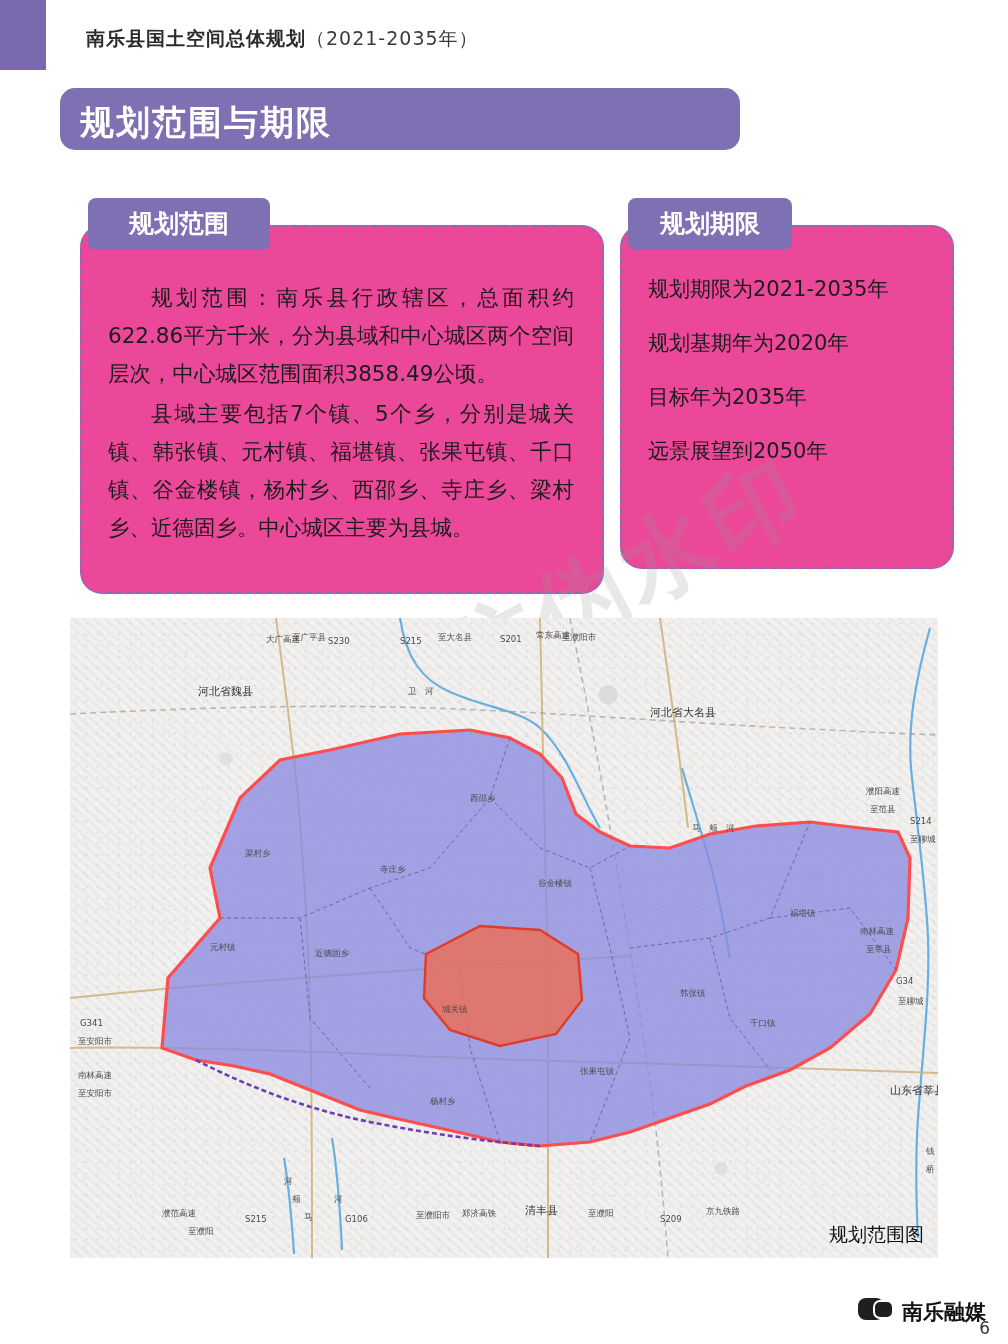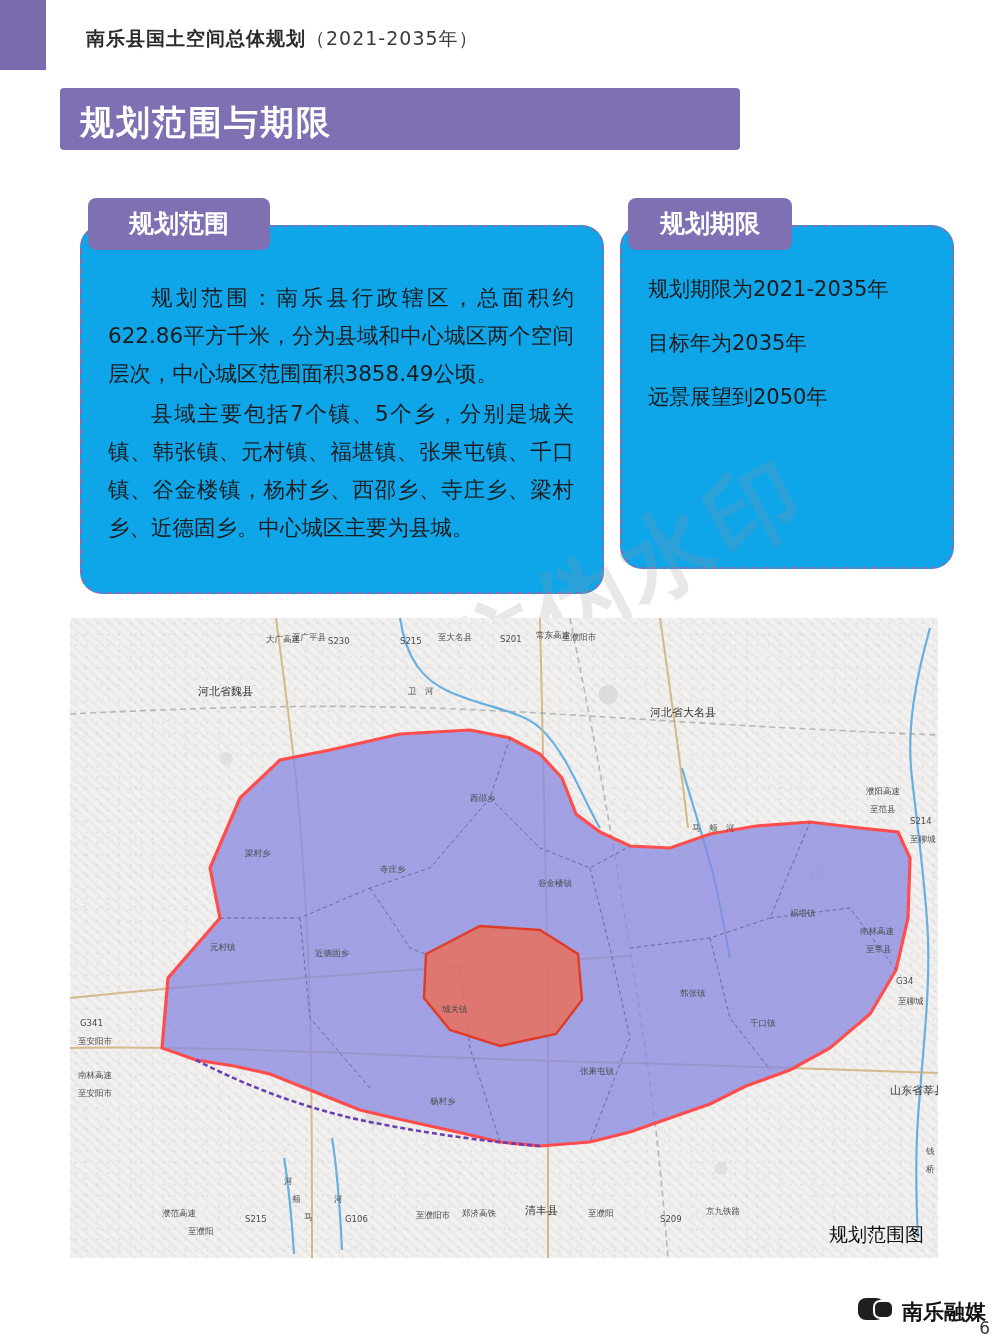--- a/index.html
+++ b/index.html
@@ -18,29 +18,29 @@
     background:#7a6aad;
   }
   .header-title{
     position:absolute;left:86px;top:26px;
     font-size:19px;font-weight:bold;color:#2b2b2b;letter-spacing:1px;
   }
   .header-title .years{font-weight:normal;color:#3a3a3a;}
   
   .section-banner{
     position:absolute;left:60px;top:88px;width:680px;height:62px;
-    background:#7f70b3;border-radius:4px;
+    background:#7f70b3;border-radius:15px;
   }
   .section-banner span{
     position:absolute;left:20px;top:12px;
     font-size:34px;font-weight:bold;color:#ffffff;letter-spacing:2px;
   }
   
   .card{
-    position:absolute;border:2px dashed #7f70b3;border-radius:22px;background:#0ea5e9;
+    position:absolute;border:2px dashed #7f70b3;border-radius:22px;background:#ec4899;
   }
   .card-tab{
     position:absolute;background:#7f70b3;border-radius:8px;
     color:#fff;font-weight:bold;text-align:center;
   }
   #card-left{left:80px;top:225px;width:520px;height:365px;}
   #tab-left{left:88px;top:198px;width:182px;height:52px;font-size:25px;line-height:52px;}
   #card-right{left:620px;top:225px;width:330px;height:340px;}
   #tab-right{left:628px;top:198px;width:164px;height:52px;font-size:25px;line-height:52px;}
 
@@ -132,20 +132,21 @@
   <div class="body-text">
     <p>规划范围：南乐县行政辖区，总面积约622.86平方千米，分为县域和中心城区两个空间层次，中心城区范围面积3858.49公顷。</p>
     <p>县域主要包括7个镇、5个乡，分别是城关镇、韩张镇、元村镇、福堪镇、张果屯镇、千口镇、谷金楼镇，杨村乡、西邵乡、寺庄乡、梁村乡、近德固乡。中心城区主要为县城。</p>
   </div>
 </div>
 <div class="card-tab" id="tab-left">规划范围</div>
 
 <div class="card" id="card-right">
   <div class="right-list">
     <div>规划期限为2021-2035年</div>
+    <div>规划基期年为2020年</div>
     <div>目标年为2035年</div>
     <div>远景展望到2050年</div>
   </div>
 </div>
 <div class="card-tab" id="tab-right">规划期限</div>
 
 <div class="watermark">防伪水印</div>
 
 <div class="map-wrap">
   <div class="map-bg"></div>

